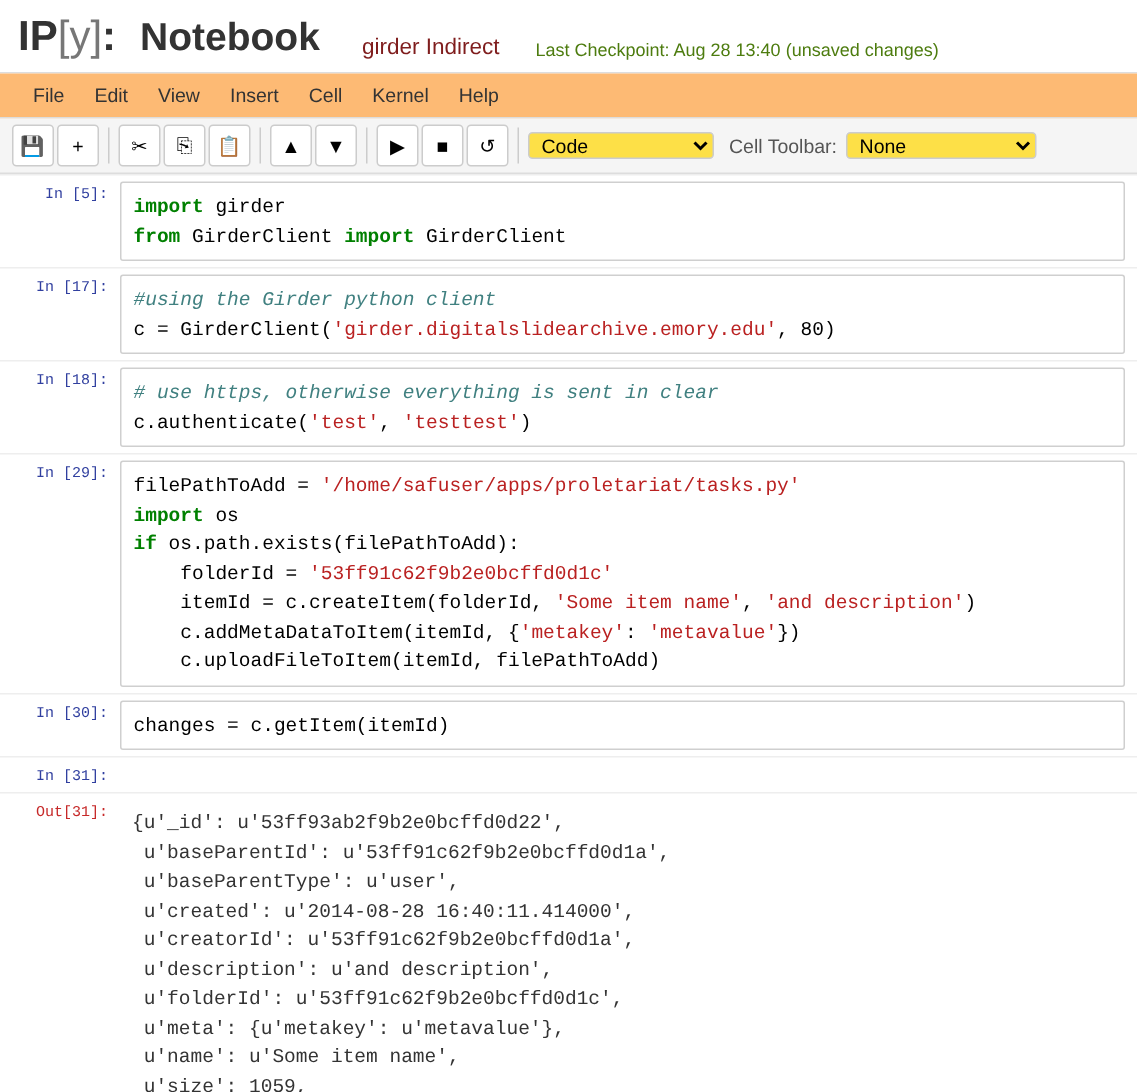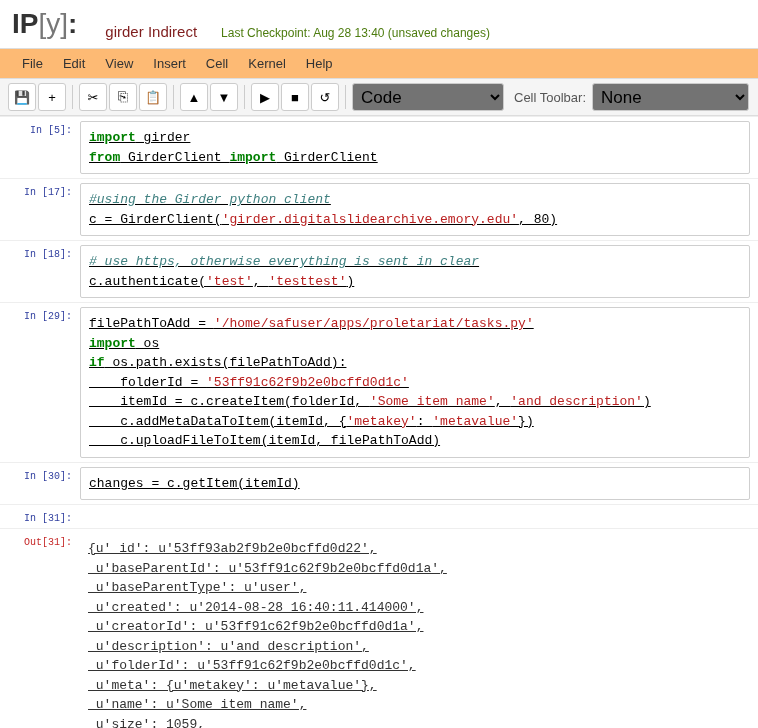--- a/index.html
+++ b/index.html
@@ -75,26 +75,26 @@
       font-size: 13px;
       border-radius: 3px;
     }
     .tb-separator {
       width: 1px;
       height: 24px;
       background: #ccc;
       margin: 0 4px;
     }
     .tb-select {
-      height: 28px;
+      height: 18px;
       border: 1px solid #ccc;
       border-radius: 3px;
       padding: 0 4px;
-      font-size: 17px;
-      background: #737373;
+      font-size: 13px;
+      background: #fde047;
     }
     #cell-toolbar-label {
       font-size: 13px;
       color: #555;
       margin-left: 8px;
     }
 
     
     #notebook-body {
       background: #fff;
@@ -122,41 +122,41 @@
       flex: 1;
       border: 1px solid #cfcfcf;
       border-radius: 2px;
       background: #fff;
       margin-right: 8px;
       padding: 6px 8px;
       font-family: 'Courier New', monospace;
       font-size: 13px;
       line-height: 1.5;
       white-space: pre;
-      text-decoration: underline;
     }
     .cell-content.output-cell {
       border: none;
       background: #fff;
       color: #333;
     }
 
     
     .kw { color: #008000; font-weight: bold; }    
     .kw2 { color: #008000; font-weight: bold; }
     .str { color: #ba2121; }                       
     .comment { color: #408080; font-style: italic; }
   </style>
 </head>
 <body>
 
 <div id="header">
   <span id="logo">
     IP<span class="bracket">[</span><span class="y">y</span><span class="bracket">]</span>:
   </span>
+  <span id="notebook-title">Notebook</span>
   <span style="font-size:15px; color:#7f1d1d; margin-left:12px;">girder Indirect</span>
   <span id="checkpoint-info">Last Checkpoint: Aug 28 13:40 (unsaved changes)</span>
 </div>
 
 <div id="menubar">
   <span class="menu-item">File</span>
   <span class="menu-item">Edit</span>
   <span class="menu-item">View</span>
   <span class="menu-item">Insert</span>
   <span class="menu-item">Cell</span>

